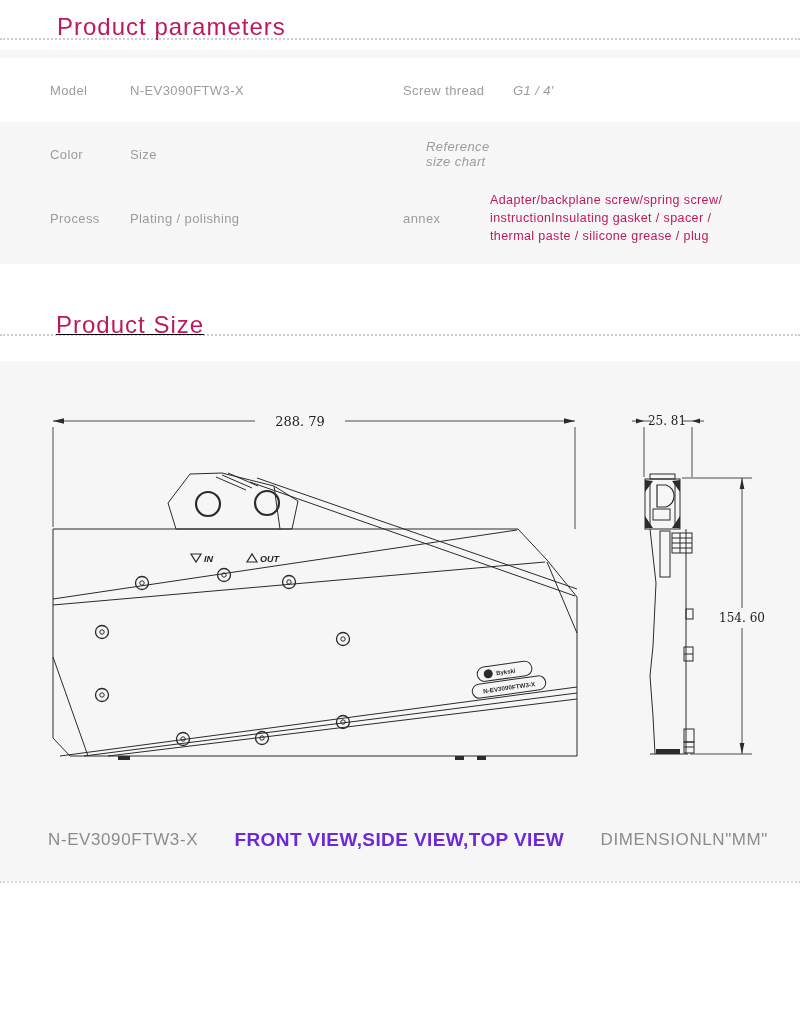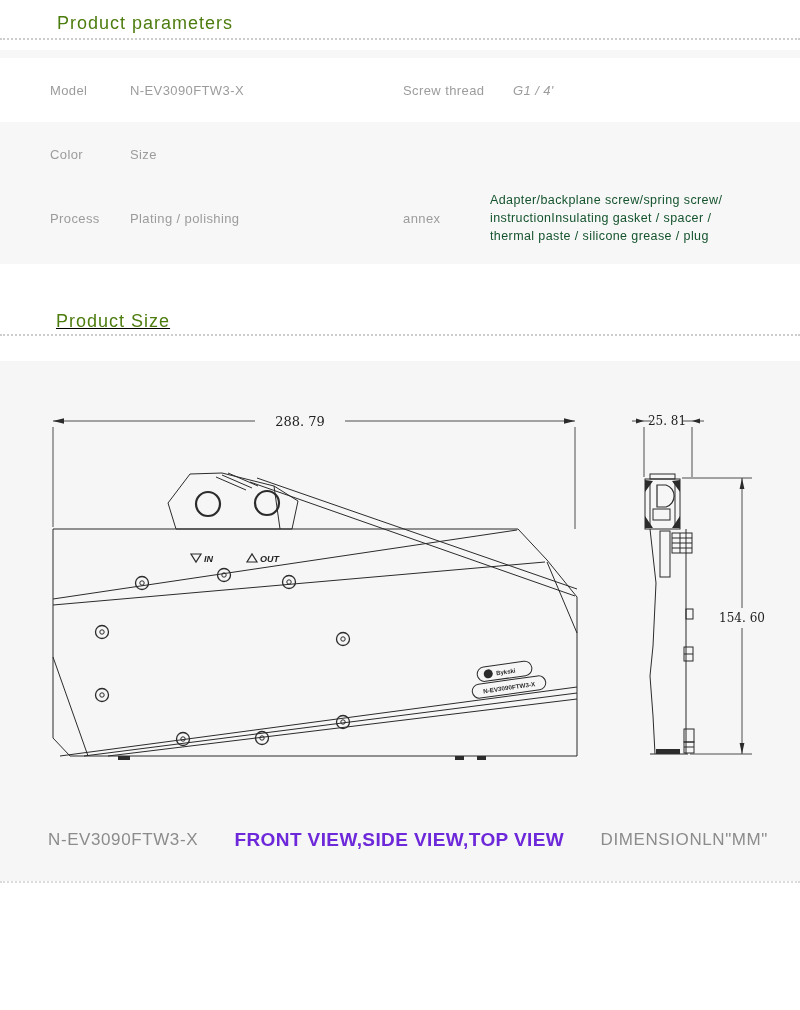--- a/index.html
+++ b/index.html
@@ -4,34 +4,34 @@
 <style>
   * { margin:0; padding:0; box-sizing:border-box; }
   html,body { background:#fff; }
   .page {
     position:relative; width:800px; height:1010px; margin:0 auto;
     background:#fff; overflow:hidden;
     font-family:"Liberation Sans", sans-serif;
   }
   
   .sec-header { padding:13px 0 0 57px; height:38px; }
-  .sec-title { font-size:18px; color:#4d7c0f; letter-spacing:1px; }
+  .sec-title { font-size:24px; color:#be185d; letter-spacing:1px; }
   .dotted { border-bottom:2px dotted #cdcdcd; width:100%; }
   .gap10 { height:10px; }
   
   .spec-cap-top { height:8px; background:#f7f7f7; }
   .spec-cap-bottom { height:14px; background:#f7f7f7; }
   .spec-row {
     display:grid; grid-template-columns:80px 273px 87px auto;
     align-items:center; padding-left:50px; height:64px;
     font-size:13px; color:#9c9c9c; letter-spacing:.4px;
   }
   .spec-row.alt { background:#f7f7f7; }
   .v2pad { padding-left:23px;font-style:italic; }
-  .annex-lines { font-size:12.5px; line-height:18px; color:#14532d; }
+  .annex-lines { font-size:12.5px; line-height:18px; color:#be185d; }
   
   .size-header { padding:8px 0 0 56px; height:31px;text-decoration:underline; }
   .gap39 { height:39px; }
   .gap25 { height:25px; }
   .panel { position:relative; width:800px; height:520px; background:#f6f6f7; }
   .panel svg { position:absolute; left:0; top:0; }
   .captions {
     position:absolute; left:0; top:468px; width:100%;
     display:flex; align-items:center; justify-content:space-between;
     padding:0 32px 0 48px; color:#8c8c8c;
@@ -66,20 +66,21 @@
     <div class="spec-row">
       <span>Model</span>
       <span>N-EV3090FTW3-X</span>
       <span>Screw thread</span>
       <span class="v2pad">G1 / 4'</span>
     </div>
 
     <div class="spec-row alt">
       <span>Color</span>
       <span>Size</span>
+      <span class="v2pad">Reference size chart</span>
     </div>
 
 
     <div class="spec-row alt">
       <span>Process</span>
       <span>Plating / polishing</span>
       <span>annex</span>
       <span class="annex-lines">
         <div>Adapter/backplane screw/spring screw/</div>
         <div>instructionInsulating gasket / spacer /</div>

